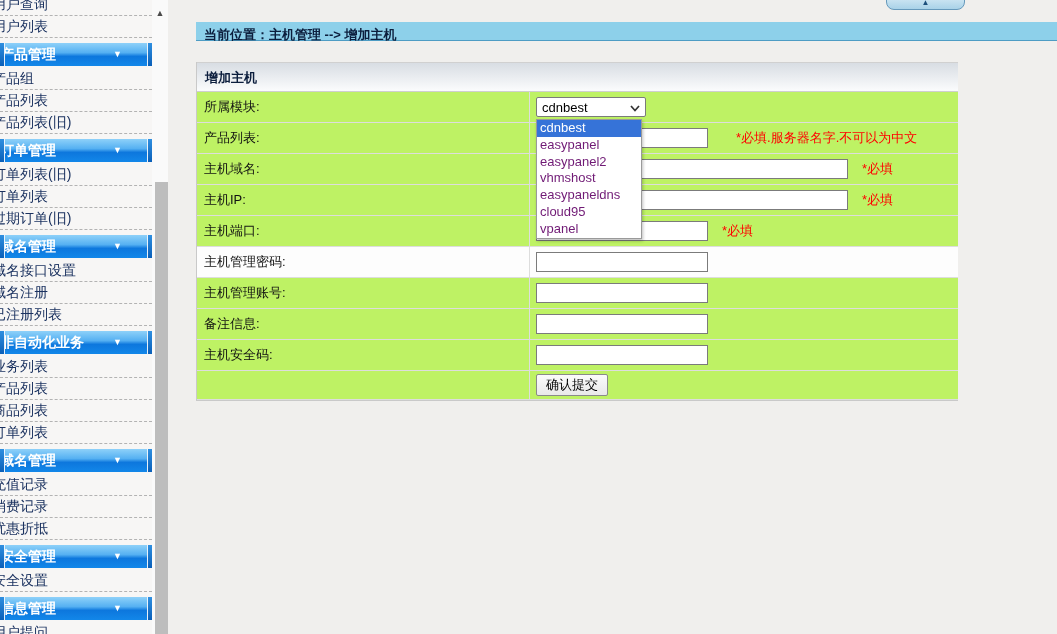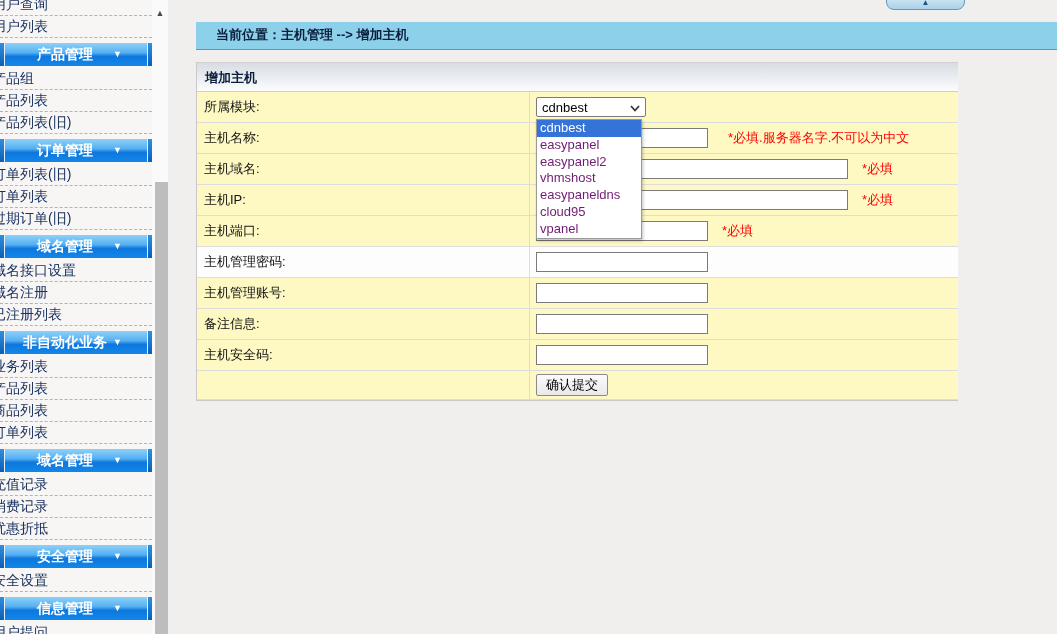--- a/index.html
+++ b/index.html
@@ -6,47 +6,47 @@
   html,body{width:1057px;height:634px;overflow:hidden}
   body{font-family:"Liberation Sans","DejaVu Sans",sans-serif;background:#f0efed;position:relative}
 
   
   .sidebar{position:absolute;left:0;top:0;width:168px;height:634px;background:#f7f6f5}
   .menu{position:absolute;left:0;top:-6px;width:152px}
   .side-item{height:22px;line-height:21px;border-bottom:1px dashed #b3b3b3;font-size:14px;
              color:#1b3260;overflow:hidden;white-space:nowrap;cursor:pointer}
   .side-item .item-label{margin-left:-8px}
   .side-header{height:23px;margin:5px 0 2px 0;position:relative;color:#fff;font-size:14px;font-weight:bold;
-               text-align:center;line-height:23px;cursor:pointer;padding-right:22px;
+               text-align:left;line-height:23px;cursor:pointer;padding-right:22px;
                background:linear-gradient(#8ed1f9 0%,#55b0f2 42%,#0d77dd 58%,#1287e9 100%)}
   .side-header::before{content:"";position:absolute;left:0;top:0;bottom:0;width:4px;
                background:linear-gradient(#2f8fe0,#0a5fb8);border-right:1px solid rgba(255,255,255,.9)}
   .side-header::after{content:"";position:absolute;right:0;top:0;bottom:0;width:4px;
                background:linear-gradient(#2f8fe0,#0a5fb8);border-left:1px solid rgba(255,255,255,.9)}
   .hdr-arrow{position:absolute;right:30px;top:0;font-size:9px;line-height:23px;color:#fff}
 
   .side-scrollbar{position:absolute;left:152px;top:0;width:16px;height:634px;background:#fafafa}
   .scroll-up{position:absolute;left:0;top:8px;width:16px;text-align:center;font-size:9px;color:#4a4a4a}
   .scroll-thumb{position:absolute;left:3px;top:182px;width:13px;height:452px;background:#bdbdbd}
 
   
   .main{position:absolute;left:168px;top:0;width:889px;height:634px}
   .collapse-btn{position:absolute;left:718px;top:-12px;width:79px;height:22px;border:1px solid #6699bb;
                 border-radius:8px;background:linear-gradient(#eef7fc,#a9d2e8);cursor:pointer}
   .collapse-btn .tri{position:absolute;left:0;right:0;bottom:2px;text-align:center;font-size:8px;color:#1c4f7c}
 
-  .breadcrumb{position:absolute;left:28px;top:22px;width:861px;height:28px;background:#8dd0ea;
-              border-bottom:1px solid #4d9cc4;line-height:26px;padding-left:20px;font-size:13px;
+  .breadcrumb{position:absolute;left:28px;top:22px;width:861px;height:19px;background:#8dd0ea;
+              border-bottom:1px solid #4d9cc4;line-height:26px;padding-left:8px;font-size:13px;
               font-weight:bold;color:#0c1e3d}
 
   .form-box{position:absolute;left:28px;top:62px;width:762px;border-left:1px solid #c9c9c9;
             border-bottom:1px solid #c9c9c9;background:#f3f3f3}
   .form-title{height:30px;line-height:29px;padding-left:8px;font-size:13px;font-weight:bold;color:#0c1e3d;
               background:linear-gradient(#d8dde3,#fbfcfd);border-top:1px solid #d0d0d0;border-bottom:1px solid #cfcfcf}
-  .frow{display:flex;height:31px;border-bottom:1px solid #dddddd;background:#fef9c3}
+  .frow{display:flex;height:31px;border-bottom:1px solid #dddddd;background:#bef264}
   .frow.white{background:#fdfdfd}
   .fcell-label{width:332px;padding-left:7px;font-size:13px;color:#111;line-height:30px;flex:none}
   .fcell-value{flex:1;border-left:1px solid #dddddd;padding-left:6px;display:flex;align-items:center;
                font-size:13px;min-width:0}
   .tin{height:20px;border:1px solid #7b7b7b;background:#fff;padding:0 3px;font-size:13px}
   .note{color:#f00;white-space:nowrap}
   .select-box{width:110px;height:20px;border:1px solid #7b7b7b;border-radius:2px;background:#fff;
               display:flex;align-items:center;justify-content:space-between;padding:0 5px;font-size:13px;cursor:pointer}
   .btn-row{height:29px}
   .submit-btn{height:22px;padding:0 9px;font-size:13px;border:1px solid #8a8a8a;border-radius:2px;
@@ -117,24 +117,24 @@
             <div class="fcell-value">
               <div class="select-box">
                 <span>cdnbest</span>
                 <span><svg width="10" height="7" viewBox="0 0 10 7">
                     <polyline points="1,1 5,5.5 9,1" fill="none" stroke="#333" stroke-width="1.7"></polyline>
                   </svg></span>
               </div>
             </div>
           </div>
           <div class="frow">
-            <div class="fcell-label">主机名称:</div>
-            <div class="fcell-value">
-              <input class="tin" style="width: 172px;">
-              <span class="note" style="margin-left: 20px; text-align: center;">*必填.服务器名字.不可以为中文</span>
+            <div class="fcell-label">产品列表:</div>
+            <div class="fcell-value">
+              <input class="tin" style="width: 172px;">
+              <span class="note" style="margin-left: 28px; text-align: center;">*必填.服务器名字.不可以为中文</span>
             </div>
           </div>
           <div class="frow">
             <div class="fcell-label">主机域名:</div>
             <div class="fcell-value">
               <input class="tin" style="width: 312px;">
               <span class="note" style="margin-left: 14px;">*必填</span>
             </div>
           </div>
           <div class="frow">

